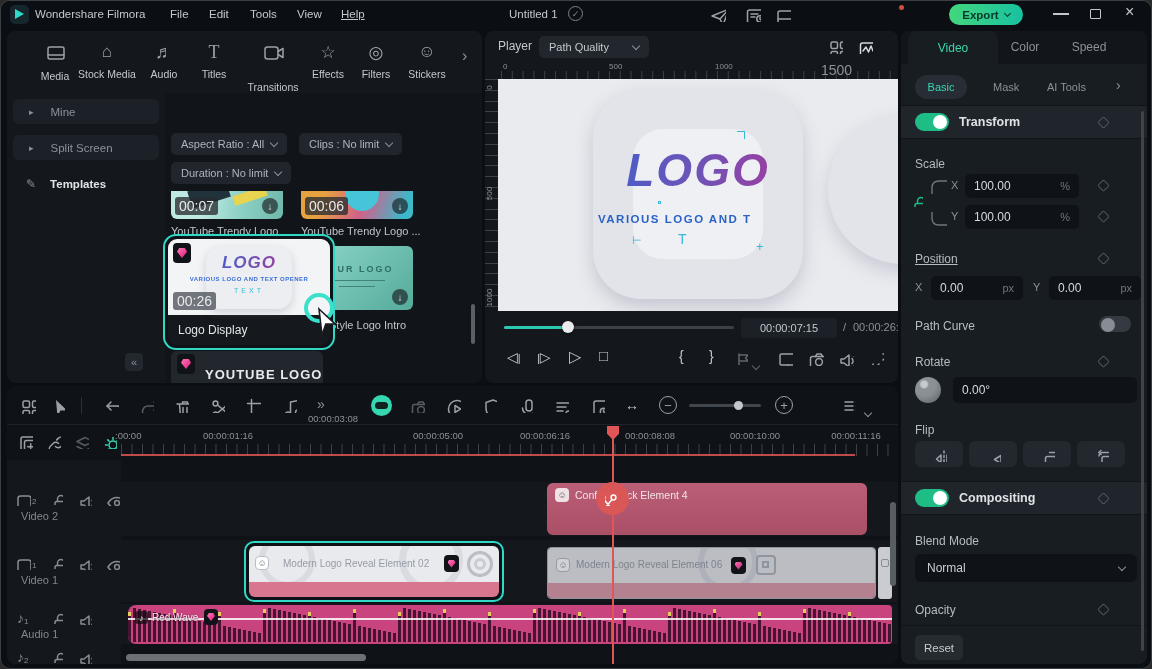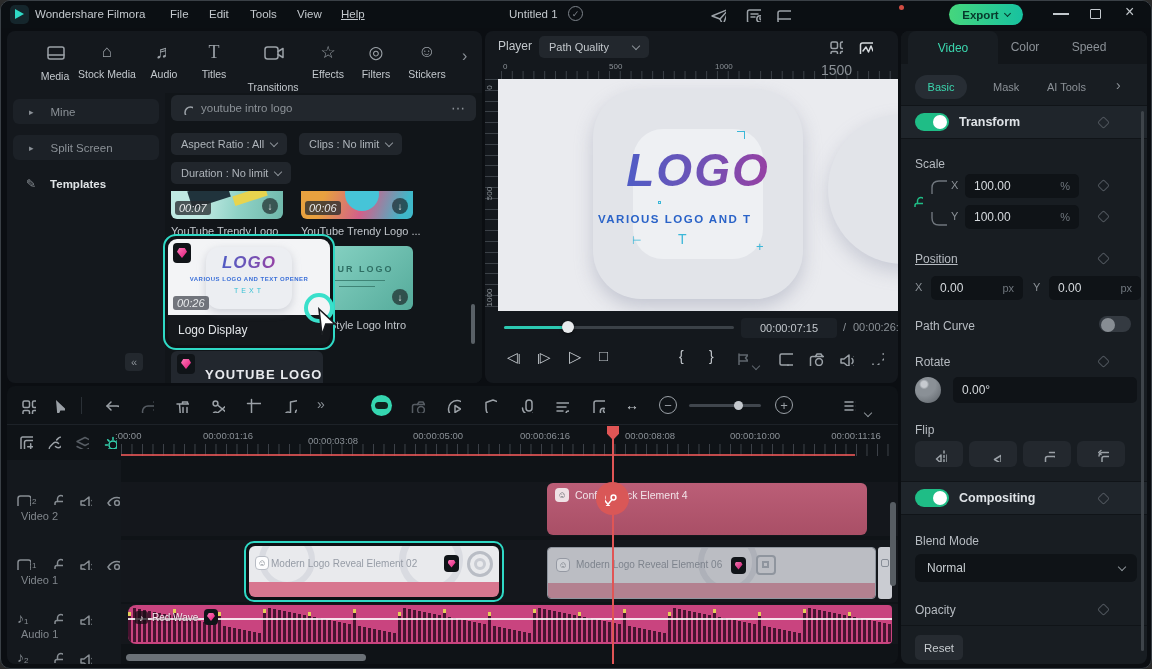--- a/index.html
+++ b/index.html
@@ -19,21 +19,21 @@
   .tg::after{content:'';position:absolute;left:2px;top:2px;width:14px;height:14px;border-radius:50%;background:#878d93;}
   .tg.on{background:var(--toggle_on,#1fbd86);}
   .tg.on::after{left:auto;right:2px;background:#fff;}
   .inbox{position:absolute;background:#0f1317;border-radius:5px;display:flex;align-items:center;justify-content:space-between;padding:0 9px;height:24px;}
   .inbox .v{color:#d6dade;font-size:12px;} .inbox .u{color:#6f767d;font-size:11px;}
   .gemchip{position:absolute;width:18px;height:20px;background:#101418;border-radius:4px;display:flex;align-items:center;justify-content:center;}
   .gem{width:10px;height:10px;background:linear-gradient(135deg,#ff7ab8,#e0187a);clip-path:polygon(50% 100%,0 38%,22% 0,78% 0,100% 38%);}
   .gradtext{background:linear-gradient(92deg,#1a6ae0 0%,#6a55b8 48%,#c42b8e 88%);-webkit-background-clip:text;background-clip:text;color:transparent;font-style:italic;font-weight:800;}
   .chip{position:absolute;height:22px;background:#21262c;border-radius:5px;color:#aeb4ba;font-size:11px;display:flex;align-items:center;gap:7px;padding:0 10px;}
   .thumb-label{position:absolute;color:#c0c5ca;font-size:11px;white-space:nowrap;}
-  .durchip{position:absolute;background:rgba(40,44,48,.78);color:#e8eaec;font-size:11px;border-radius:3px;padding:1px 4px;font-style:italic;}
+  .durchip{position:absolute;background:rgba(40,44,48,.78);color:#e8eaec;font-size:14px;border-radius:3px;padding:1px 4px;}
   .dlbtn{position:absolute;width:16px;height:16px;border-radius:50%;background:rgba(25,29,33,.65);color:#dfe3e6;font-size:10px;display:flex;align-items:center;justify-content:center;}
   .trackicon{color:#878d93;}
   .wavewrap{position:absolute;left:0;right:0;top:2px;bottom:2px;display:flex;align-items:flex-end;overflow:hidden;}
   .wbar{flex:0 0 3px;margin-right:2px;background:#471330;}
   .wbar.tall{background:linear-gradient(#e3cf5a 0 4px,#471330 4px);}
   .rulerticks{background:repeating-linear-gradient(90deg,#454b52 0 1px,transparent 1px 10.5px);}
 </style>
 </head>
 <body>
 
@@ -283,29 +283,20 @@
     <div class="abs" style="left:6px;top:104px;width:146px;height:25px;background:#1c2127;border-radius:6px;display:flex;align-items:center;">
       <span class="dim" style="font-size:9px;margin-left:16px;">▸</span>
       <span class="dim" style="font-size:11.5px;margin-left:17px;">Split Screen</span>
     </div>
     <div class="abs" style="left:6px;top:140px;width:146px;height:25px;display:flex;align-items:center;">
       <span class="dim" style="font-size:12px;margin-left:13px;">✎</span>
       <span style="font-size:11.5px;margin-left:14px;color:#dfe3e6;font-weight:600;">Templates</span>
     </div>
     <div class="abs ic" style="left:118px;top:322px;width:18px;height:18px;background:#23282e;border-radius:4px;font-size:11px;color:#8b9197;">«</div>
 
-    <div class="abs" style="left:164px;top:64px;width:305px;height:26px;background:#22272d;border-radius:6px;display:flex;align-items:center;">
-      <span class="ic" style="margin-left:9px;">
-          <svg class="i" style="width:13px;height:13px;">
-            <use href="#s-search"></use>
-          </svg>
-        </span>
-      <span class="dim" style="font-size:11.5px;margin-left:8px;">youtube intro logo</span>
-      <span class="dim" style="margin-left:auto;margin-right:10px;font-size:14px;letter-spacing:1px;">⋯</span>
-    </div>
 
     <div class="chip" style="left:164px;top:102px;">
       <span>Aspect Ratio : All</span>
         <span class="cdown" style="margin-top:-3px;"></span>
     </div>
     <div class="chip" style="left:292px;top:102px;">
       <span>Clips : No limit</span>
         <span class="cdown" style="margin-top:-3px;"></span>
     </div>
     <div class="chip" style="left:164px;top:131px;">
@@ -668,21 +659,21 @@
       </div>
     <div class="abs ic" style="left:94px;top:47px;color:#35d6b0;">
         <svg class="i" style="width:16px;height:16px;">
           <use href="#s-sun"></use>
         </svg>
       </div>
 
     <div class="abs rulerticks" style="left:114px;top:58px;width:777px;height:12px;background-size:10.5px 12px;opacity:.85;"></div>
     <div class="abs dim" style="left:108px;top:44px;font-size:9.5px;">:00:00</div>
     <div class="abs dim" style="left:181px;top:44px;width:80px;text-align:center;font-size:9.5px;">00:00:01:16</div>
-    <div class="abs dim" style="left:286px;top:49px;width:80px;text-align:center;font-size:9.5px;">00:00:03:08</div>
+    <div class="abs dim" style="left:286px;top:27px;width:80px;text-align:center;font-size:9.5px;">00:00:03:08</div>
     <div class="abs dim" style="left:391px;top:44px;width:80px;text-align:center;font-size:9.5px;">00:00:05:00</div>
     <div class="abs dim" style="left:498px;top:44px;width:80px;text-align:center;font-size:9.5px;">00:00:06:16</div>
     <div class="abs dim" style="left:603px;top:44px;width:80px;text-align:center;font-size:9.5px;">00:00:08:08</div>
     <div class="abs dim" style="left:708px;top:44px;width:80px;text-align:center;font-size:9.5px;">00:00:10:00</div>
     <div class="abs dim" style="left:809px;top:44px;width:80px;text-align:center;font-size:9.5px;">00:00:11:16</div>
     <div class="abs" style="left:114px;top:68px;width:734px;height:2px;background:rgba(224,85,85,.85);"></div>
 
     <div class="abs" style="left:0;top:74px;width:114px;height:204px;background:#14181d;"></div>
 
     <div class="abs" style="left:114px;top:96px;width:777px;height:54px;background:#14171c;"></div>
@@ -770,21 +761,21 @@
           <use href="#s-sciss"></use>
         </svg>
     </div>
 
     <div class="abs" style="left:237px;top:155px;width:260px;height:61px;border:2px solid var(--accent,#2fd9c5);border-radius:10px;background:#0d1014;padding:3px;z-index:4;">
       <div style="position:relative;width:100%;height:100%;border-radius:6px;overflow:hidden;">
         <div class="abs" style="left:0;top:0;width:100%;height:36px;background:#e9eaed;">
           <div class="abs" style="left:10px;top:-14px;width:56px;height:56px;border:6px solid #d9dbe1;border-radius:50%;"></div>
           <div class="abs" style="left:150px;top:-18px;width:64px;height:64px;border:7px solid #d9dbe1;border-radius:50%;"></div>
           <div class="abs" style="left:6px;top:10px;width:14px;height:14px;border-radius:4px;background:#fdfdfe;border:1px solid #b9bdc5;color:#7a8089;font-size:9px;display:flex;align-items:center;justify-content:center;">☺</div>
-          <div style="position:absolute;left:22px;top:12px;color:#969ca6;font-size:10px;white-space:nowrap;">Modern Logo Reveal Element 02</div>
+          <div style="position:absolute;left:34px;top:12px;color:#969ca6;font-size:10px;white-space:nowrap;">Modern Logo Reveal Element 02</div>
           <div class="gemchip" style="left:195px;top:9px;width:15px;height:17px;">
               <div class="gem" style="width:8px;height:8px;"></div>
             </div>
           <div class="abs" style="left:218px;top:5px;width:26px;height:26px;border:3px solid #b9bdc5;border-radius:50%;">
               <div class="abs" style="left:4px;top:4px;width:12px;height:12px;border:3px solid #c9ccd3;border-radius:50%;"></div>
             </div>
         </div>
         <div class="abs" style="left:0;top:36px;width:100%;height:17px;background:#d8768f;"></div>
       </div>
     </div>

